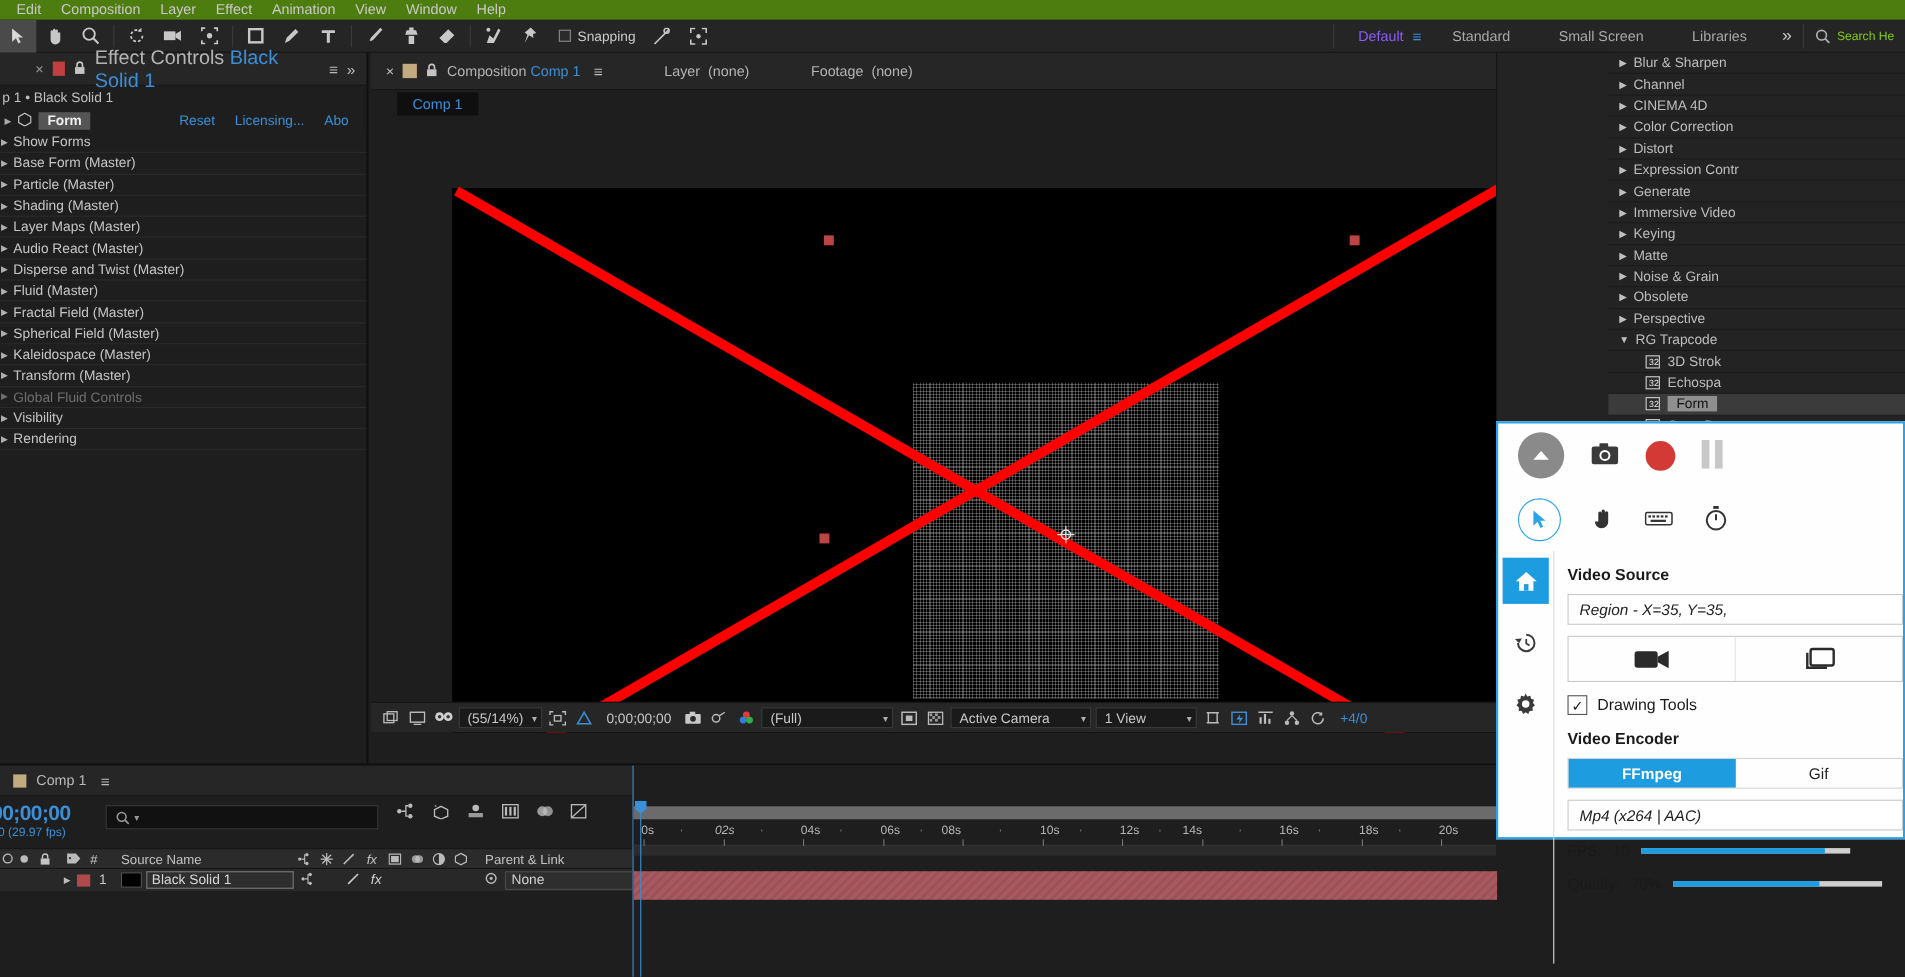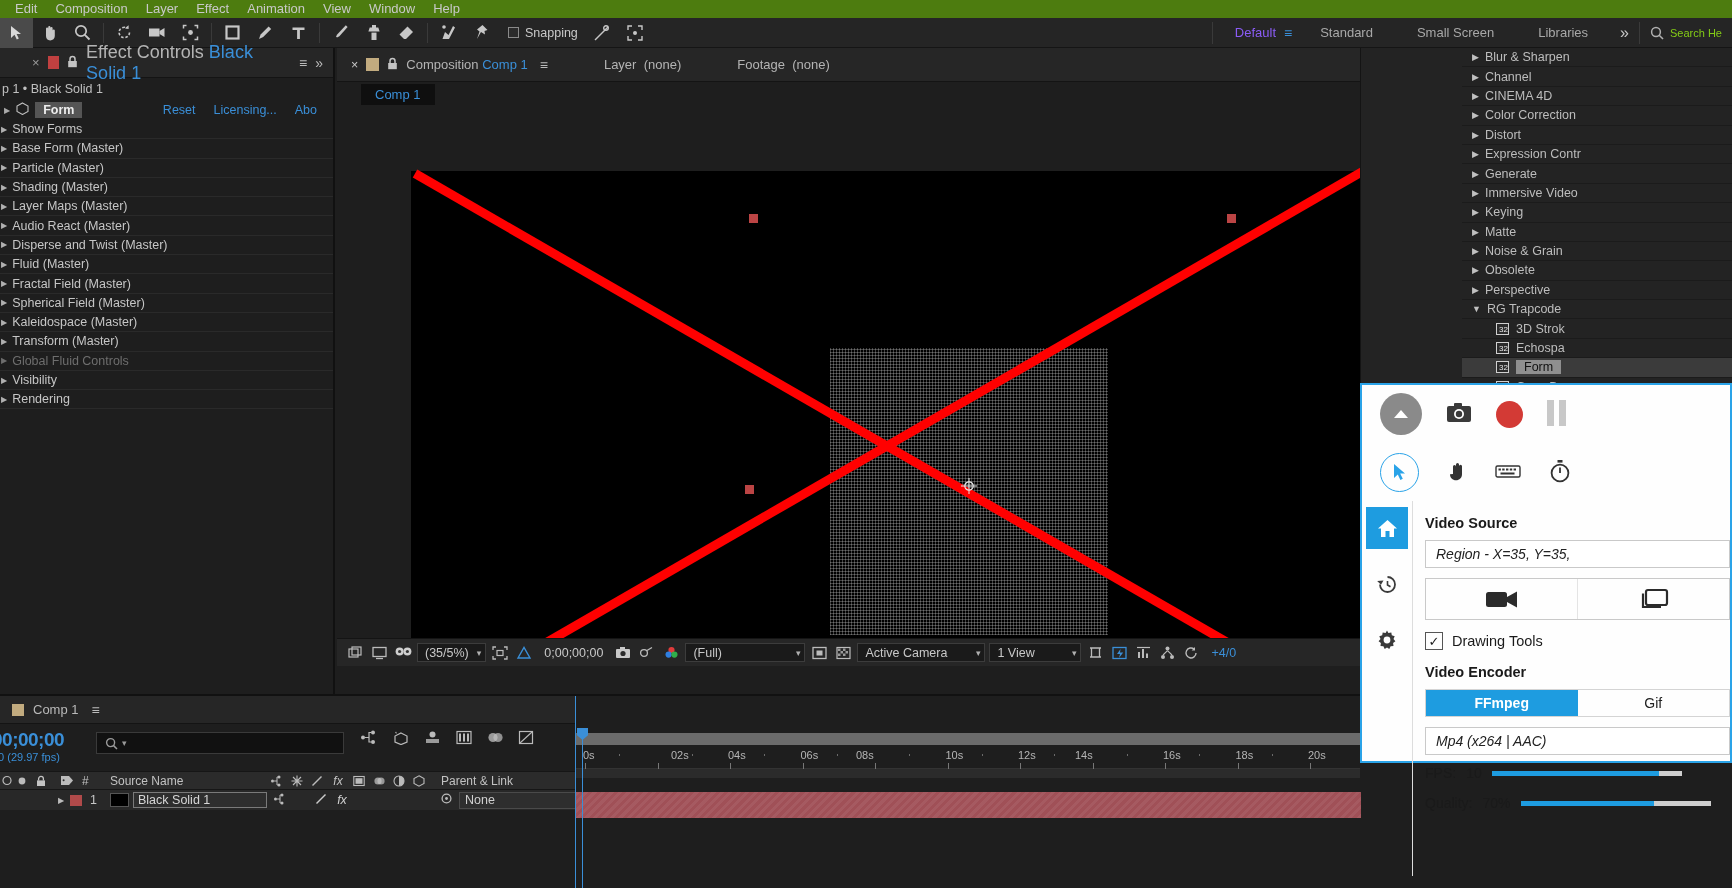--- a/index.html
+++ b/index.html
@@ -427,21 +427,21 @@
         </span>
         <span class="ic">
           <svg width="17" height="13" viewBox="0 0 17 13">
               <circle cx="4.6" cy="5.5" r="4" fill="#cfcfcf"></circle>
               <circle cx="12.4" cy="5.5" r="4" fill="#cfcfcf"></circle>
               <circle cx="4.6" cy="5.5" r="1.6" fill="#333"></circle>
               <circle cx="12.4" cy="5.5" r="1.6" fill="#333"></circle>
             </svg>
         </span>
         <span class="vsel">
-          <span>(35/5%)</span>
+          <span>(55/14%)</span>
           <span class="cv">▾</span>
         </span>
         <span class="ic">
           <svg width="16" height="14" viewBox="0 0 16 14">
               <g stroke="#bbb" stroke-width="1.3" fill="none">
                 <path d="M1 4V1h3M12 1h3v3M15 10v3h-3M4 13H1v-3"></path>
               </g>
               <rect x="5" y="4.5" width="6" height="5" stroke="#bbb" stroke-width="1.2" fill="none"></rect>
             </svg>
         </span>
@@ -789,21 +789,21 @@
           </span>
         </div>
       </div>
 
     <div class="ruler">
       <div class="rulerbar"></div>
       <div class="ticks" id="ticks">
           <span class="tick" style="left: 7px;">0s</span>
           <span class="tickmark" style="left: 9px;"></span>
           <span class="tickdot" style="left: 43.25px;"></span>
-          <span class="tick" style="left: 95px;">02s</span>
+          <span class="tick" style="left: 74px; font-style: italic;">02s</span>
           <span class="tickmark" style="left: 81.5px;"></span>
           <span class="tickdot" style="left: 115.75px;"></span>
           <span class="tick" style="left: 152px;">04s</span>
           <span class="tickmark" style="left: 154px;"></span>
           <span class="tickdot" style="left: 188.25px;"></span>
           <span class="tick" style="left: 224.5px;">06s</span>
           <span class="tickmark" style="left: 226.5px;"></span>
           <span class="tickdot" style="left: 260.75px;"></span>
           <span class="tick" style="left: 280px;">08s</span>
           <span class="tickmark" style="left: 299px;"></span>

